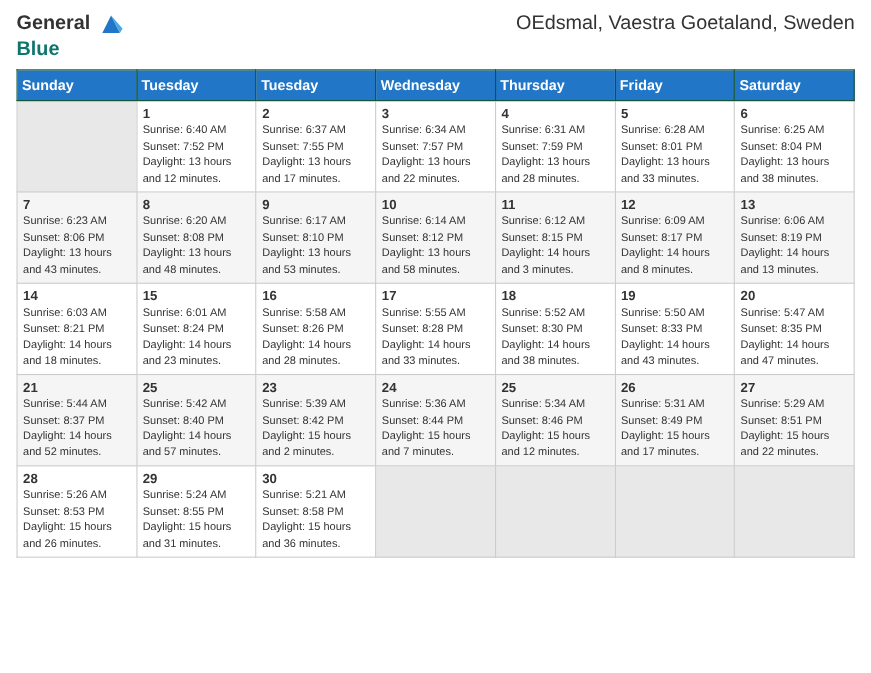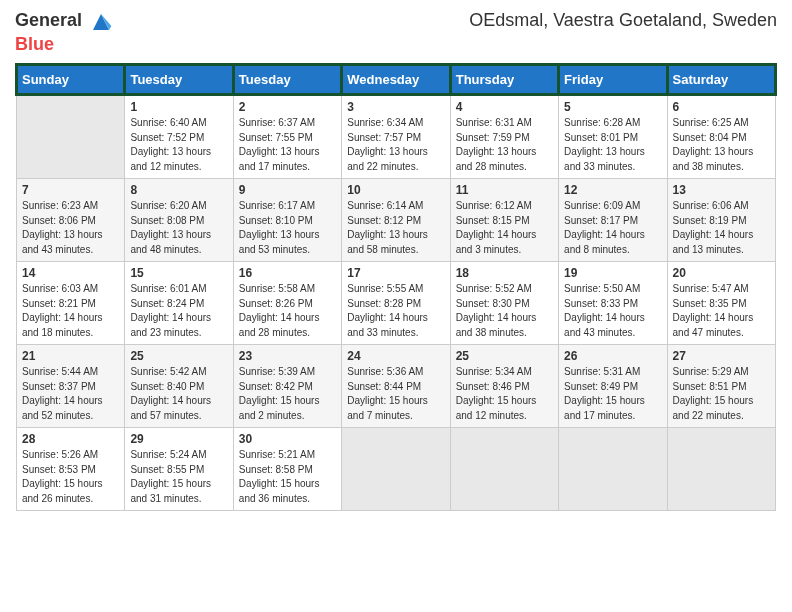--- a/index.html
+++ b/index.html
@@ -21,21 +21,21 @@
       align-items: center;
     }
     .logo-text-general {
       font-size: 18px;
       font-weight: bold;
       color: #333;
     }
     .logo-text-blue {
       font-size: 18px;
       font-weight: bold;
-      color: #ef4444;
+      color: #0f766e;
     }
     .logo-icon {
       width: 24px;
       height: 24px;
       margin-left: 2px;
     }
     .title-area {
       text-align: right;
     }
     .month-title {
@@ -52,21 +52,21 @@
       border-collapse: collapse;
       border: 1px solid #ccc;
     }
     .calendar-table th {
       background: #2176c7;
       color: #fff;
       font-size: 13px;
       font-weight: bold;
       padding: 6px 4px;
       text-align: left;
-      border: 3px solid #14532d;
+      border: 1px solid #14532d;
     }
     .calendar-table td {
       vertical-align: top;
       padding: 4px 5px;
       border: 1px solid #ccc;
       width: calc(100% / 7);
       min-height: 80px;
       font-size: 10.5px;
       color: #333;
       background: #fff;

